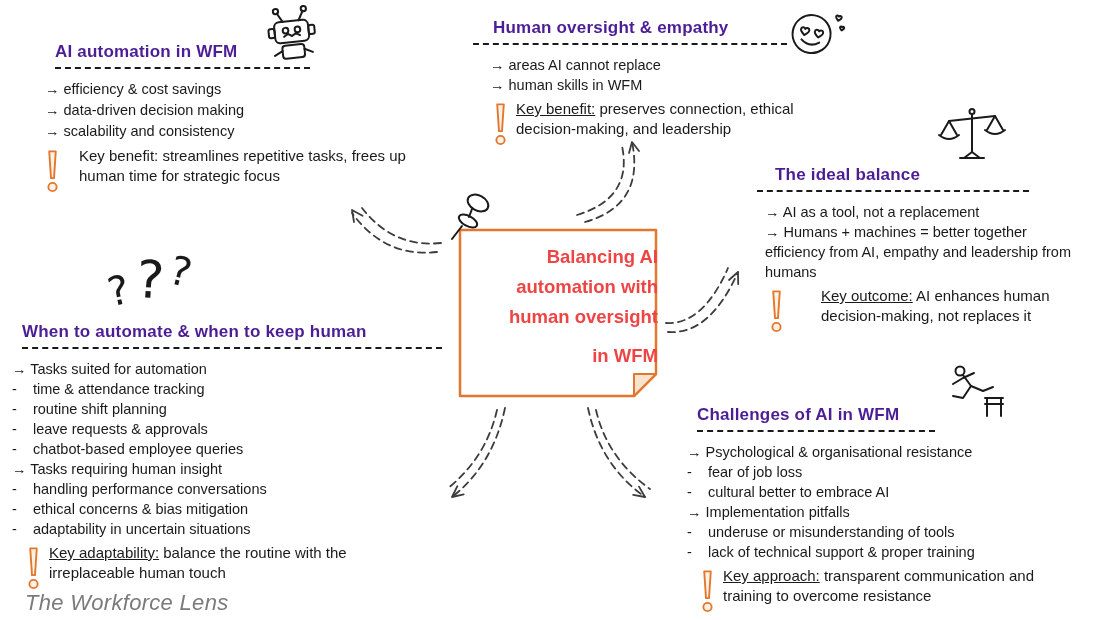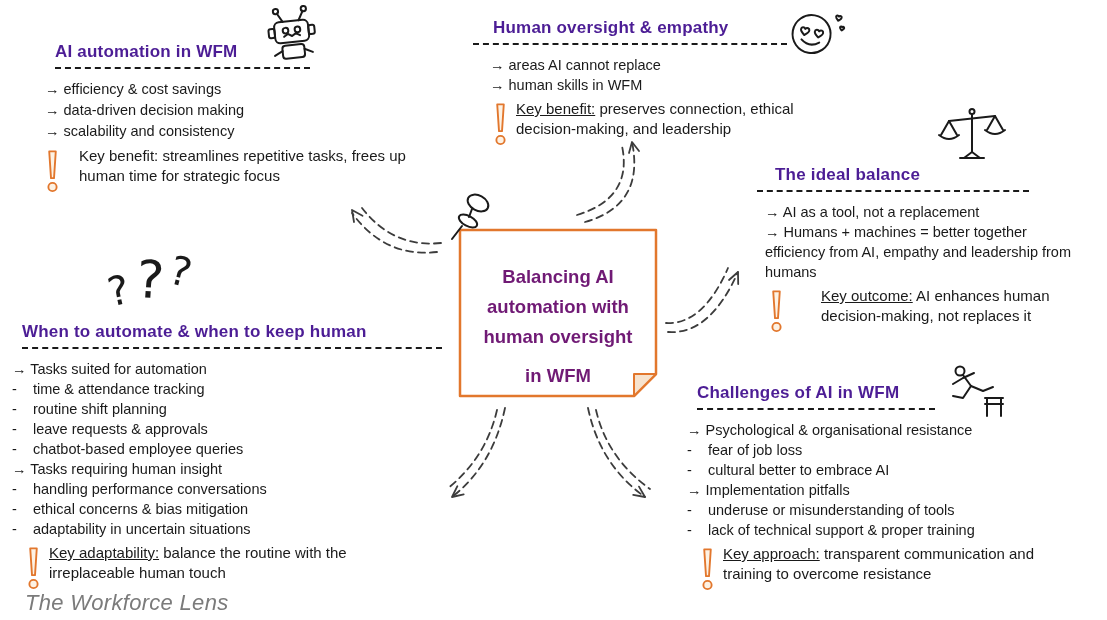--- a/index.html
+++ b/index.html
@@ -36,38 +36,38 @@
   #sec-ib .title { width:272px; text-indent:18px; }
   #sec-ib .items { margin-left:18px; width:340px; }
   #sec-ib .key { margin-left:22px; }
   #sec-ib .key-text { width:252px;margin-left:29px; }
 
   #sec-wa { left:12px; top:312px; width:432px; }
   #sec-wa .title { width:420px; }
   #sec-wa .key { margin-left:14px; }
   #sec-wa .key-text { width:345px; }
 
-  #sec-ch { left:687px; top:373px; width:402px; }
+  #sec-ch { left:687px; top:395px; width:402px; }
   #sec-ch .title { width:238px; }
   #sec-ch .key { margin-left:13px; }
   #sec-ch .key-text { width:332px; }
 
   .icon { position:absolute; z-index:2; }
   #icon-robot   { left:260px; top:5px; }
   #icon-smiley  { left:788px; top:6px; }
   #icon-scales  { left:936px; top:106px; }
   #icon-questions { left:103px; top:226px; }
   #icon-hurdler { left:943px; top:362px; }
   #icon-pin     { left:445px; top:190px; z-index:4; }
 
   #center-note { position:absolute; left:458px; top:228px; width:200px; height:170px; z-index:3; }
   #center-note svg.noteshape { position:absolute; left:0; top:0; }
   #center-note .note-text {
-    position:absolute; left:0; top:0; width:100%; padding-top:34px;
-    text-align:center; color:#701a75; font-weight:bold; font-size:18.5px; line-height:30px;
+    position:absolute; left:0; top:0; width:100%; padding-top:14px;
+    text-align:right; color:#ef4444; font-weight:bold; font-size:18.5px; line-height:30px;
   }
   #center-note .note-text .gap { margin-top:9px; }
 
   #footer {
     position:absolute; left:25px; top:590px; z-index:2;
     font-style:italic; font-size:22px; color:#7b7b7b; letter-spacing:.3px;
   }
 
   .arrow path { fill:none; stroke:#3c3c3c; stroke-width:1.8; stroke-linecap:round;
                 stroke-dasharray:7 5; }

